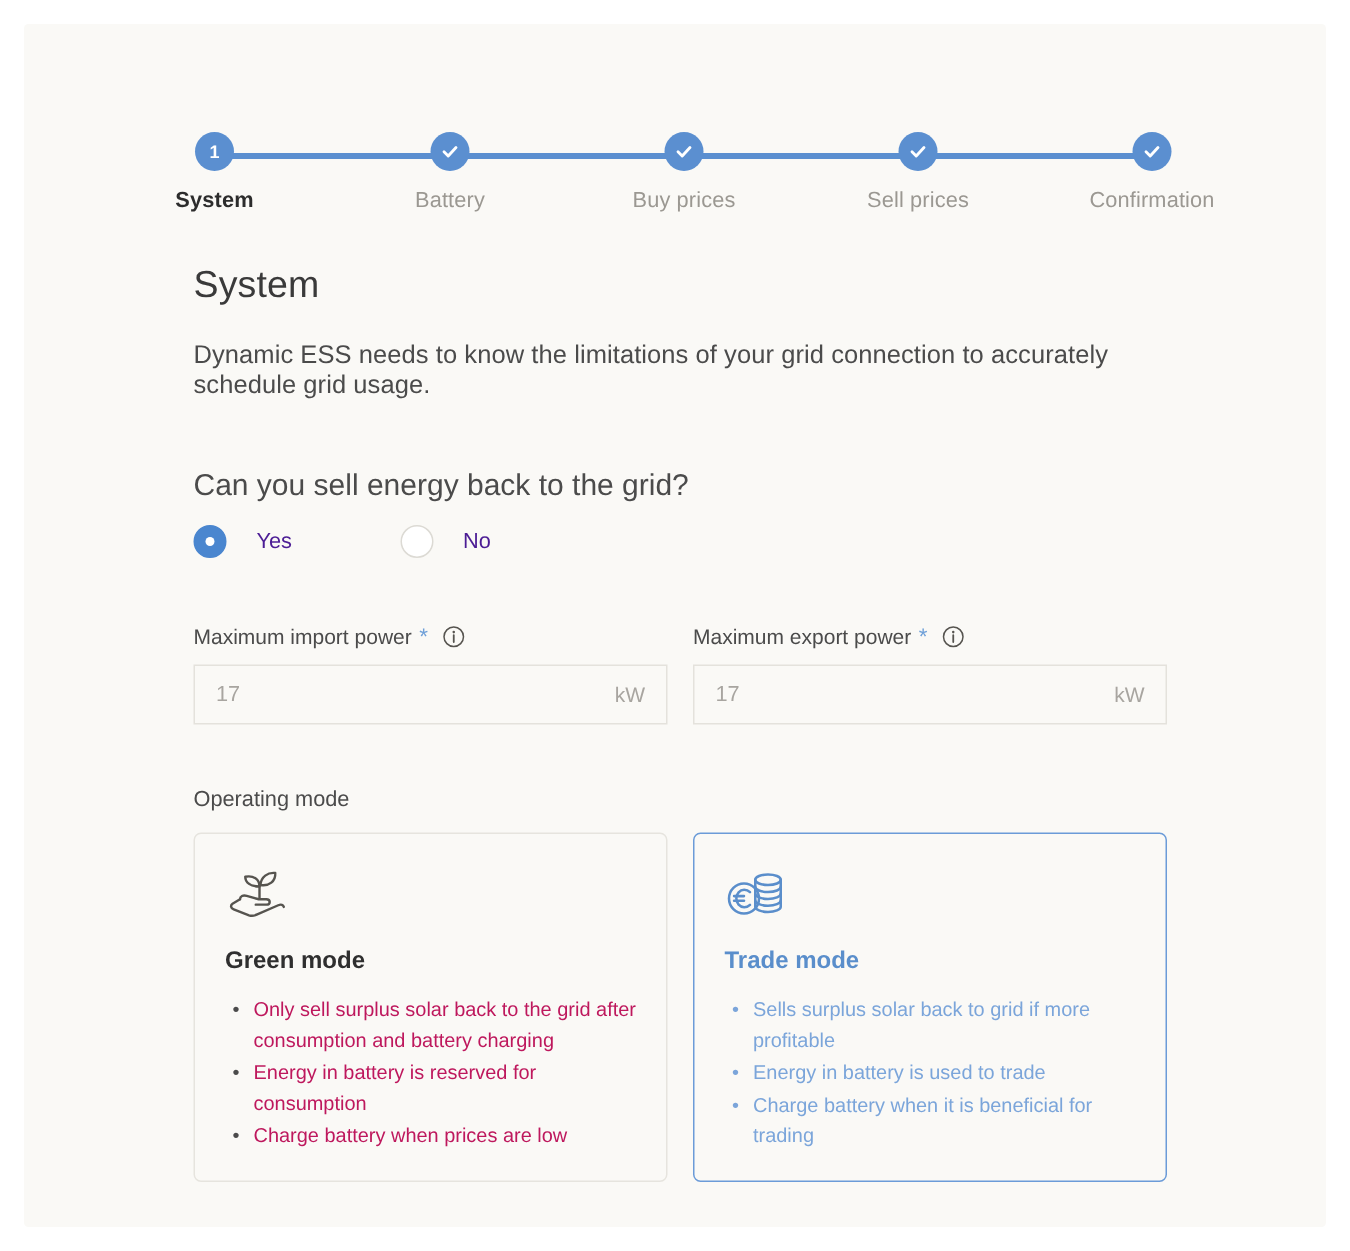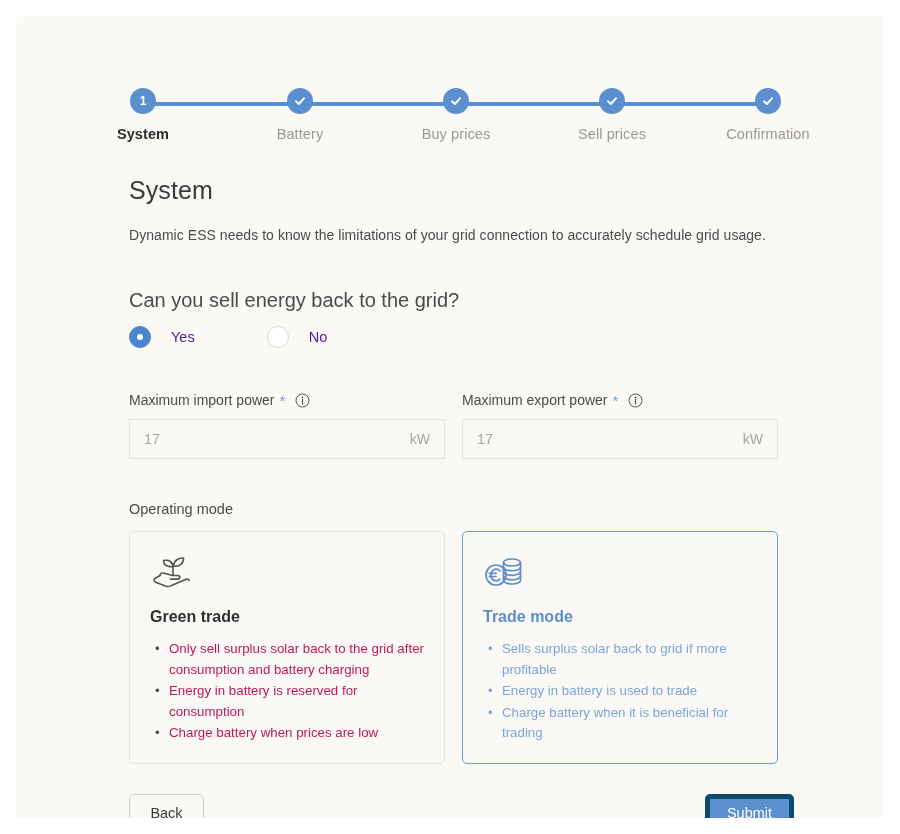--- a/index.html
+++ b/index.html
@@ -85,21 +85,21 @@
   }
   h1.title {
     margin: 0;
     font-size: 25px;
     font-weight: normal;
     color: #3a3a3a;
     letter-spacing: 0.1px;
   }
   p.subtitle {
     margin: 22px 0 0 0;
-    font-size: 14px;
+    font-size: 17px;
     color: #4b4b4b;
     letter-spacing: 0.05px;
   }
 
   .question-label {
     margin-top: 46px;
     font-size: 20px;
     color: #4b4b4b;
   }
   .radio-row {
@@ -395,21 +395,21 @@
             <svg width="46" height="42" viewBox="0 0 46 42">
               <g fill="none" stroke="#56544f" stroke-width="1.6" stroke-linecap="round" stroke-linejoin="round">
                 <path d="M23 23 L23 13"></path>
                 <path d="M23 15 C17 15 13.5 12.5 13.5 8.5 C19 7.5 23 10 23 15 Z"></path>
                 <path d="M23.6 14 C24 8.5 28.5 5.5 33.5 6 C33.8 11.5 29.5 15 23.6 14 Z"></path>
                 <path d="M10 23.5 C10 21.5 12 20.5 14.5 21.2 L22.5 23.5 L27.5 23.5 C29 23.5 29.8 24.3 29.8 25.3 C29.8 26.4 29 27.1 27.5 27.1 L20.5 27.1"></path>
                 <path d="M10 23.5 L5 26.5 C3.5 27.5 3.8 29.5 5.8 30.3 L16 34.2 C18 34.9 19.6 34.6 21.5 33.6 L35.5 27.5 C37.5 26.6 38.8 27.3 39.2 28.6"></path>
               </g>
             </svg>
           </div>
-          <div class="mode-title">Green trade</div>
+          <div class="mode-title">Green mode</div>
           <ul class="mode-list">
             <li>Only sell surplus solar back to the grid after consumption and battery charging</li>
             <li>Energy in battery is reserved for consumption</li>
             <li>Charge battery when prices are low</li>
           </ul>
         </div>
 
         <div class="mode-card selected">
           <div class="mode-icon">
             <svg width="46" height="42" viewBox="0 0 46 42">

